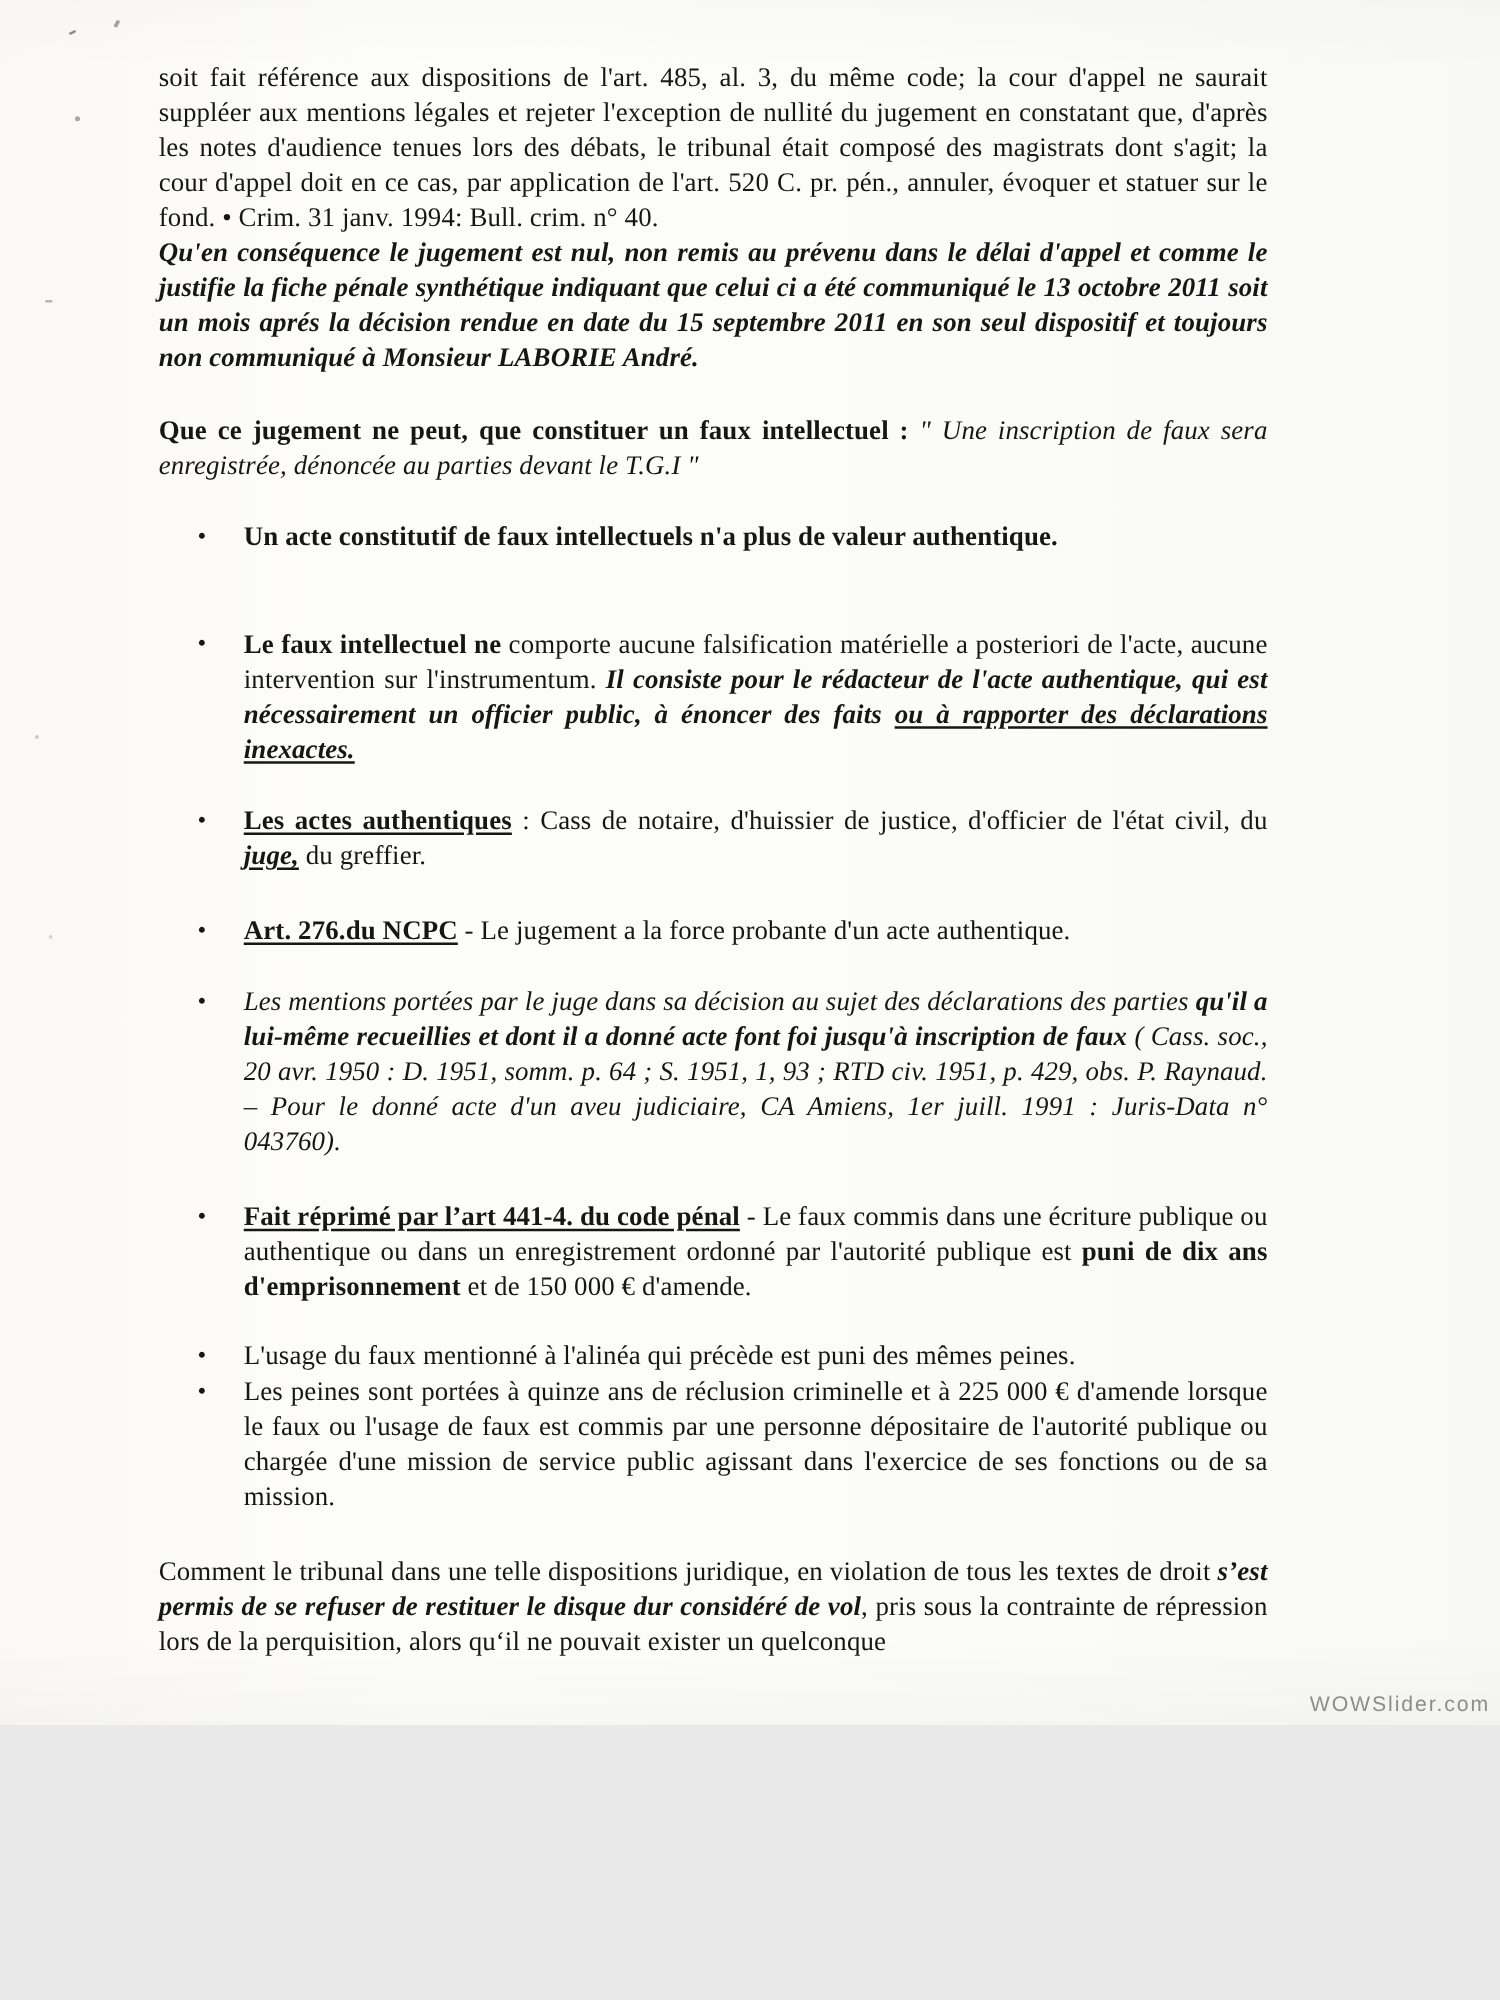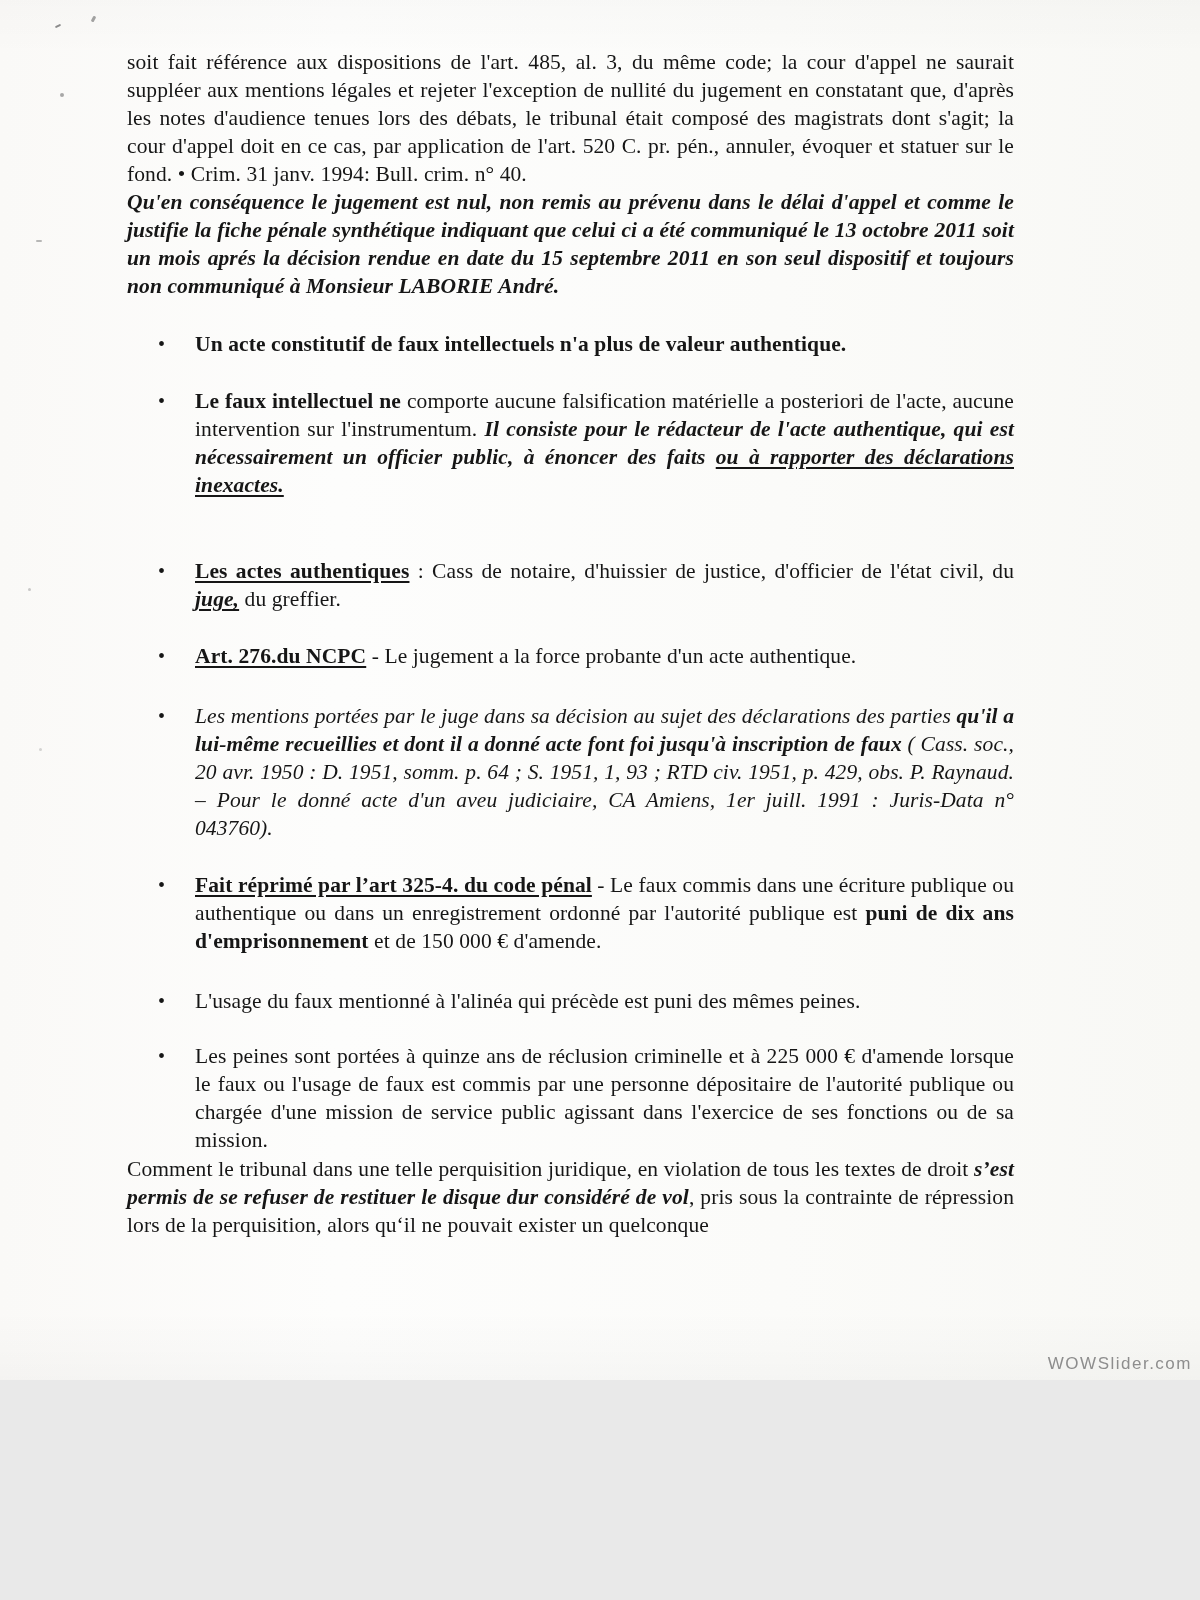--- a/index.html
+++ b/index.html
@@ -120,20 +120,21 @@
   <div class="speck k1"></div>
   <div class="speck k2"></div>
   <div class="speck k3"></div>
   <div class="speck k4"></div>
   <div class="speck k5"></div>
   <div class="speck k6"></div>
 
   <div class="doc" id="doc-body">
       <div class="block paragraph"><span>soit fait référence aux dispositions de l'art. 485, al. 3, du même code; la cour d'appel ne saurait suppléer aux mentions légales et rejeter l'exception de nullité du jugement en constatant que, d'après les notes d'audience tenues lors des débats, le tribunal était composé des magistrats dont s'agit; la cour d'appel doit en ce cas, par application de l'art. 520 C. pr. pén., annuler, évoquer et statuer sur le fond. • Crim. 31 janv. 1994: Bull. crim. n° 40.</span></div>
       <div class="block paragraph"><span class="b i">Qu'en conséquence le jugement est nul, non remis au prévenu dans le délai d'appel et comme le justifie la fiche pénale synthétique indiquant que celui ci a été communiqué le 13 octobre 2011 soit un mois aprés la décision rendue en date du 15 septembre 2011 en son seul dispositif et toujours non communiqué à Monsieur LABORIE André.</span></div>
+      <div class="block paragraph"><span class="b">Que ce jugement ne peut, que constituer un faux intellectuel : </span><span class="i">" Une inscription de faux sera enregistrée, dénoncée au parties devant le T.G.I "</span></div>
       <div class="block bullet">
         <span class="marker">•</span>
         <div class="content"><span class="b">Un acte constitutif de faux intellectuels n'a plus de valeur authentique.</span></div>
       </div>
       <div class="block bullet">
         <span class="marker">•</span>
         <div class="content"><span class="b">Le faux intellectuel ne </span><span>comporte aucune falsification matérielle a posteriori de l'acte, aucune intervention sur l'instrumentum. </span><span class="b i">Il consiste pour le rédacteur de l'acte authentique, qui est nécessairement un officier public, à énoncer des faits </span><span class="b i u">ou à rapporter des déclarations inexactes.</span></div>
       </div>
       <div class="block bullet">
         <span class="marker">•</span>
@@ -142,31 +143,31 @@
       <div class="block bullet">
         <span class="marker">•</span>
         <div class="content"><span class="b u">Art. 276.du NCPC</span><span> - Le jugement a la force probante d'un acte authentique.</span></div>
       </div>
       <div class="block bullet">
         <span class="marker">•</span>
         <div class="content"><span class="i">Les mentions portées par le juge dans sa décision au sujet des déclarations des parties </span><span class="b i">qu'il a lui-même recueillies et dont il a donné acte font foi jusqu'à inscription de faux </span><span class="i">( Cass. soc., 20 avr. 1950 : D. 1951, somm. p. 64 ; S. 1951, 1, 93 ; RTD civ. 1951, p. 429, obs. P. Raynaud. – Pour le donné acte d'un aveu judiciaire,  CA Amiens, 1er juill. 1991 : Juris-Data n° 043760).</span></div>
       </div>
       <div class="block bullet">
         <span class="marker">•</span>
-        <div class="content"><span class="b u">Fait réprimé par l’art 325-4. du code pénal</span><span> - Le faux commis dans une écriture publique ou authentique ou dans un enregistrement ordonné par l'autorité publique est </span><span class="b">puni de dix ans d'emprisonnement</span><span> et de 150 000 € d'amende.</span></div>
+        <div class="content"><span class="b u">Fait réprimé par l’art 441-4. du code pénal</span><span> - Le faux commis dans une écriture publique ou authentique ou dans un enregistrement ordonné par l'autorité publique est </span><span class="b">puni de dix ans d'emprisonnement</span><span> et de 150 000 € d'amende.</span></div>
       </div>
       <div class="block bullet">
         <span class="marker">•</span>
         <div class="content"><span>L'usage du faux mentionné à l'alinéa qui précède est puni des mêmes peines.</span></div>
       </div>
       <div class="block bullet">
         <span class="marker">•</span>
         <div class="content"><span>Les peines sont portées à quinze ans de réclusion criminelle et à 225 000 € d'amende lorsque le faux ou l'usage de faux est commis par une personne dépositaire de l'autorité publique ou chargée d'une mission de service public agissant dans l'exercice de ses fonctions ou de sa mission.</span></div>
       </div>
-      <div class="block paragraph"><span>Comment le tribunal dans une telle perquisition juridique, en violation de tous les textes de droit </span><span class="b i">s’est permis de se refuser de restituer le disque dur considéré de vol</span><span>, pris sous la contrainte de répression lors de la perquisition, alors qu‘il ne pouvait exister un quelconque</span></div>
+      <div class="block paragraph"><span>Comment le tribunal dans une telle dispositions juridique, en violation de tous les textes de droit </span><span class="b i">s’est permis de se refuser de restituer le disque dur considéré de vol</span><span>, pris sous la contrainte de répression lors de la perquisition, alors qu‘il ne pouvait exister un quelconque</span></div>
     </div>
 
   <div class="page-number">8</div>
 
   <div class="ink-flag f1"></div>
   <div class="ink-flag f2"></div>
   <div class="ink-stroke s1"></div>
   <div class="ink-stroke s2"></div>
 
   <div class="watermark">WOWSlider.com</div>

